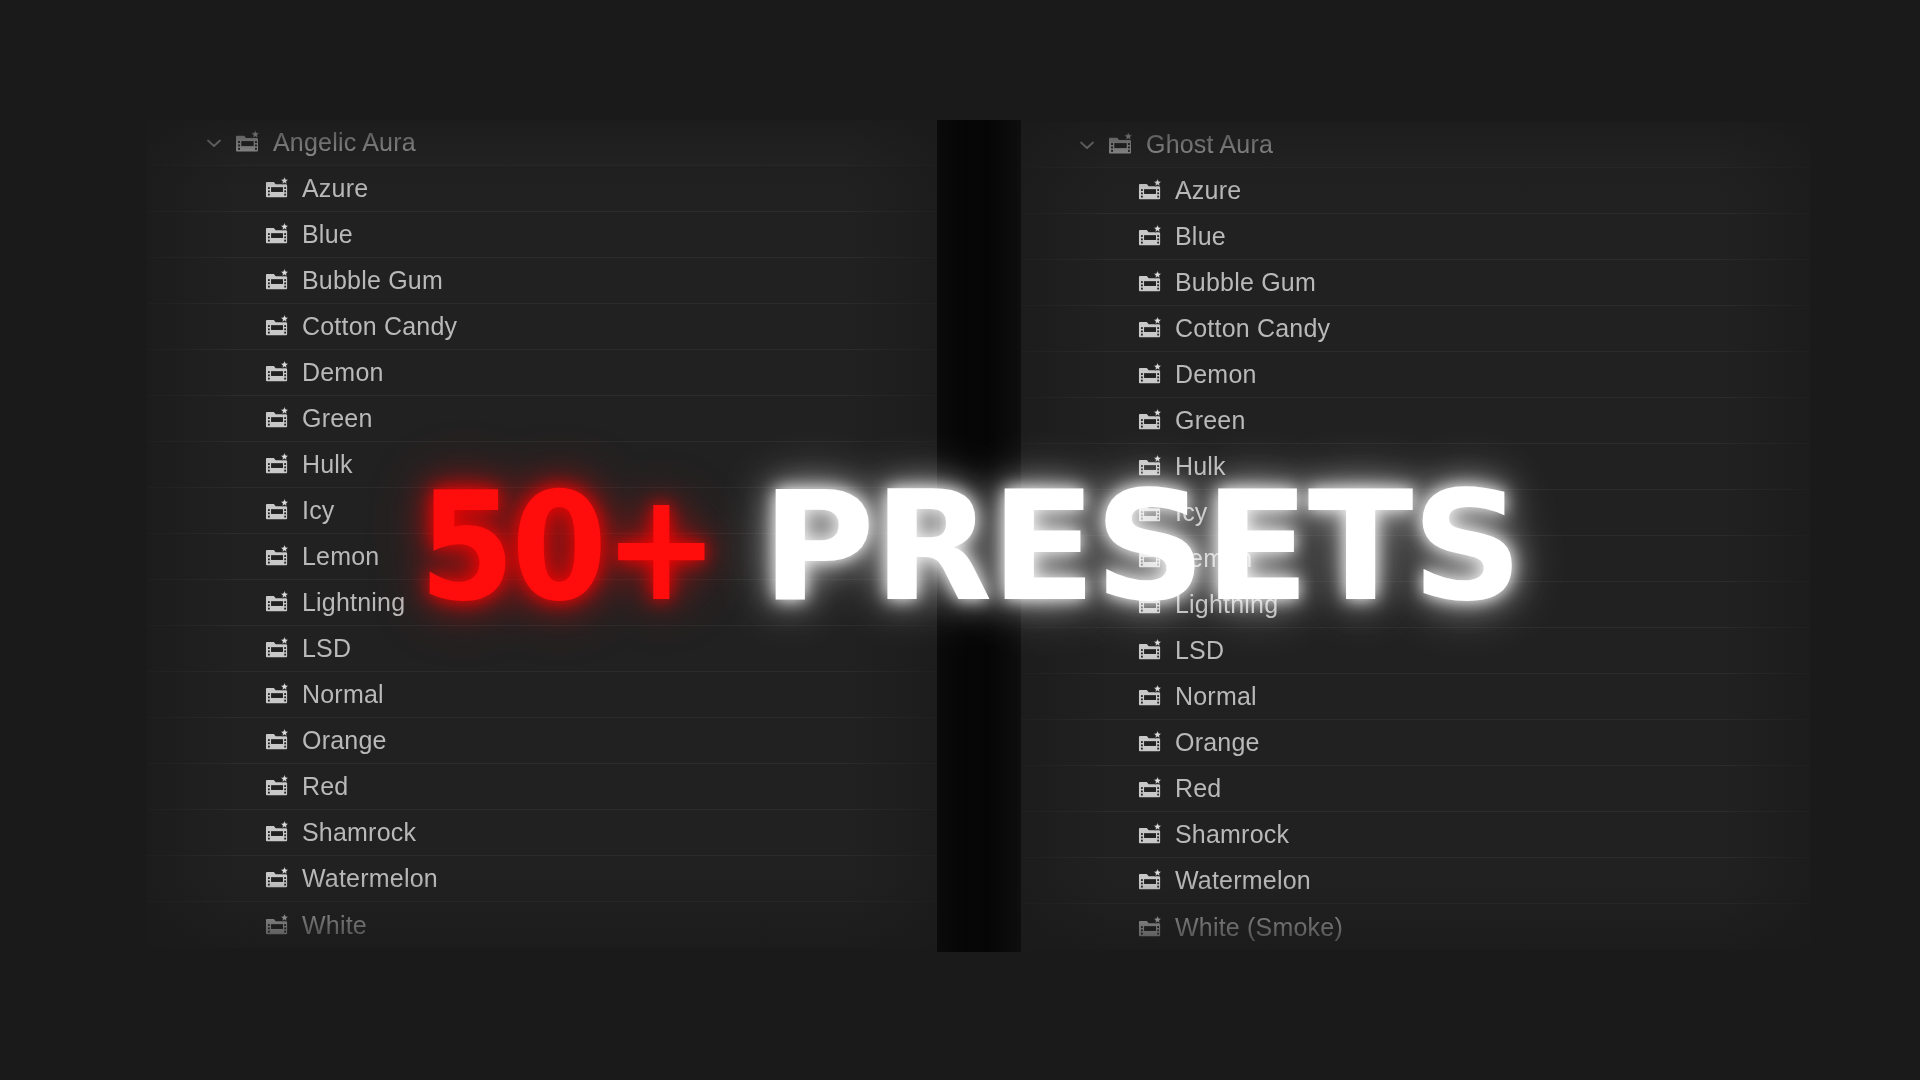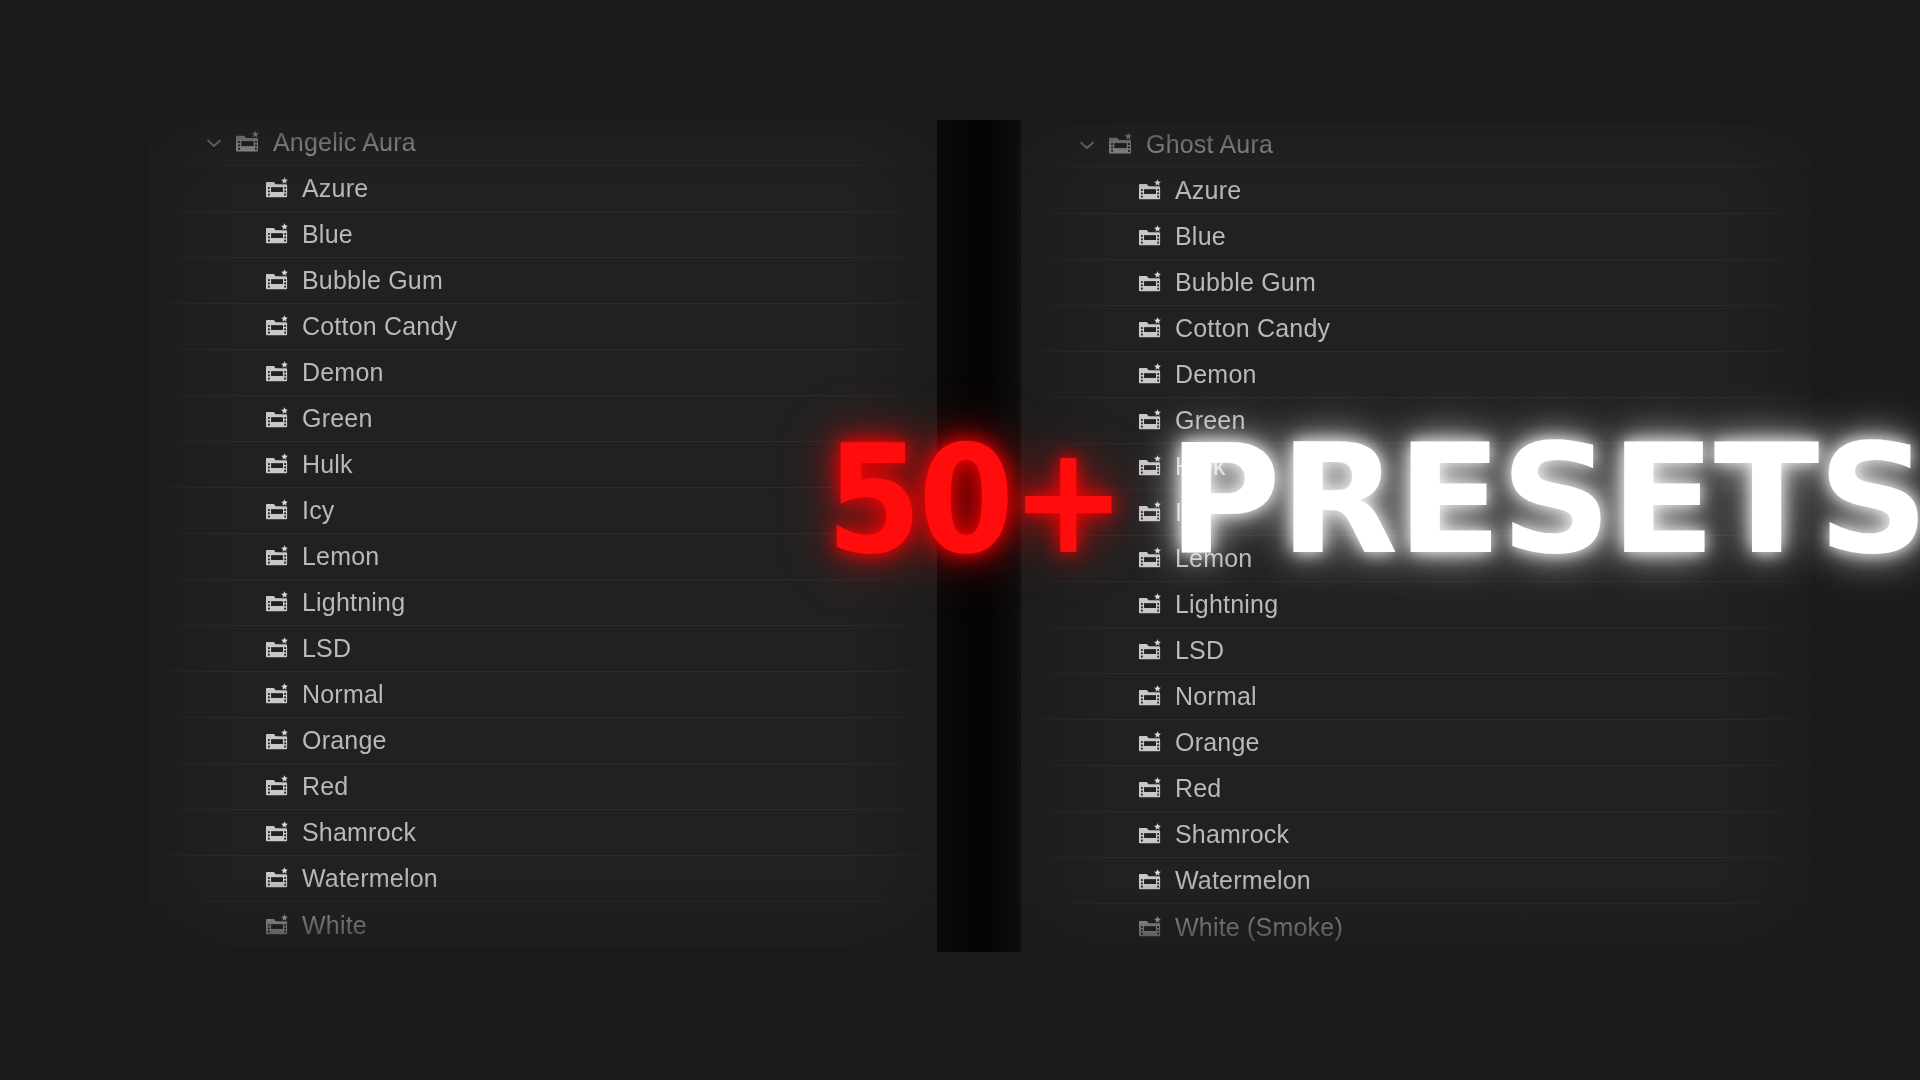--- a/index.html
+++ b/index.html
@@ -86,25 +86,25 @@
       linear-gradient(to bottom, rgba(26,26,26,0.75) 0px, rgba(26,26,26,0) 70px),
       linear-gradient(to top,    rgba(26,26,26,0.75) 0px, rgba(26,26,26,0) 70px),
       linear-gradient(to right,  rgba(26,26,26,0.70) 0px, rgba(26,26,26,0) 90px),
       linear-gradient(to left,   rgba(26,26,26,0.70) 0px, rgba(26,26,26,0) 90px);
   }
 
   
   #headline {
     position:absolute;
     left:0; right:0;
-    top:425px;
+    top:472px;
     height:150px;
     display:flex;
     align-items:center;
-    justify-content:flex-end;
+    justify-content:center;
     pointer-events:none;
     white-space:nowrap;
   }
   #headline .num {
     font-family:"DejaVu Sans", sans-serif;
     font-weight:700;
     font-size:150px;
     line-height:1;
     color:#ff0d0d;
     letter-spacing:-4px;

